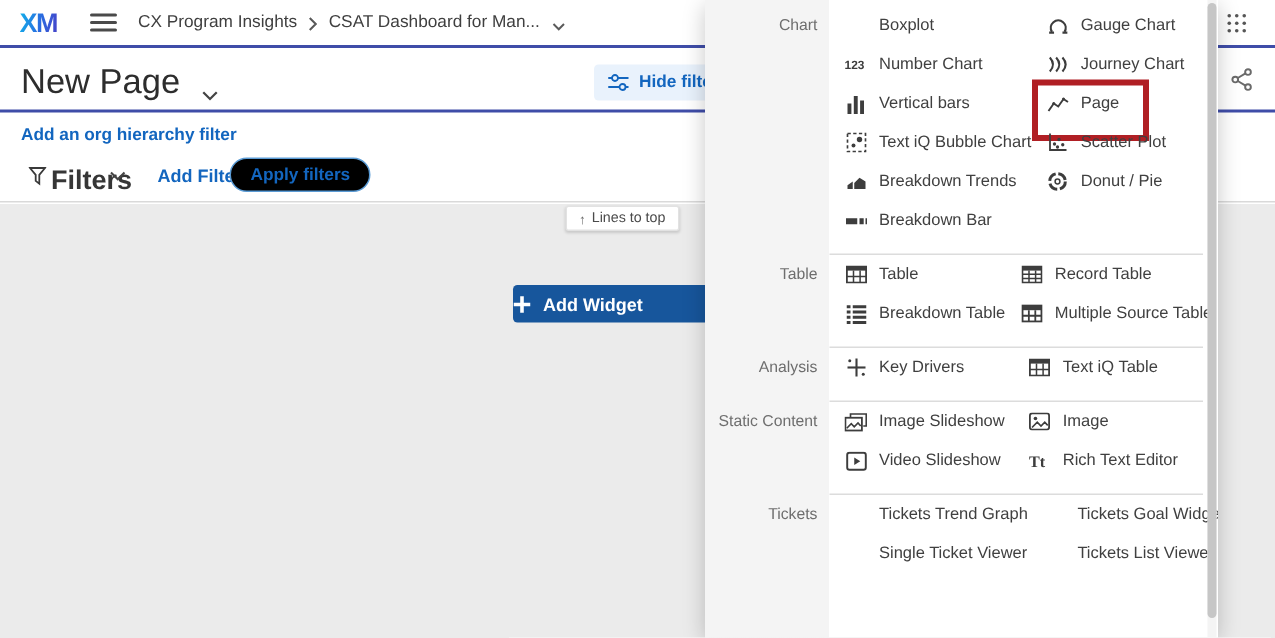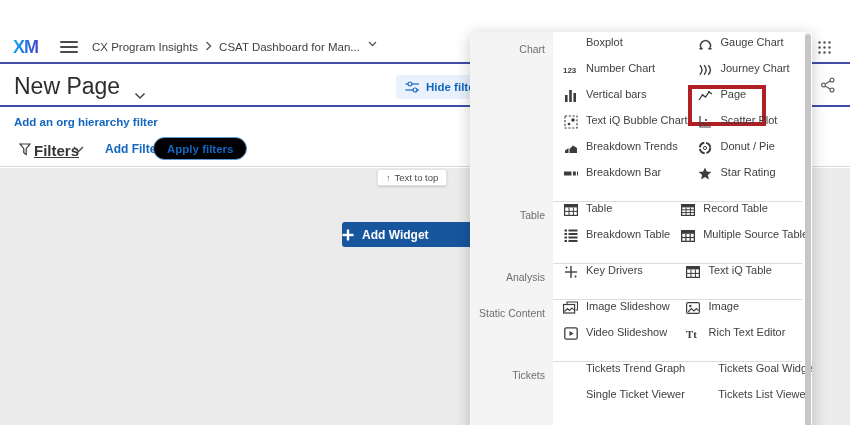--- a/index.html
+++ b/index.html
@@ -1,29 +1,29 @@
 <!DOCTYPE html>
 <html><head>
 <meta charset="utf-8">
 <style>
   * { margin:0; padding:0; box-sizing:border-box; }
   html,body { width:850px; height:425px; overflow:hidden; }
   body { font-family:"Liberation Sans", sans-serif; background:#fff; position:relative; }
-  #app { position:absolute; inset:0; width:850px; height:343px; background:#fff;margin-top:32px; }
+  #app { position:absolute; inset:0; width:850px; height:343px; background:#fff; }
 
   
   .topnav { position:absolute; left:0; top:0; width:850px; height:32px; background:#fff;
             border-bottom:2px solid #3f4da8; display:flex; align-items:center; }
   .xm-logo { margin-left:13px; font-size:18px; font-weight:800; letter-spacing:-1px;
              background:linear-gradient(100deg,#11b2ea 0%,#2a6be0 55%,#4742c8 100%);
              -webkit-background-clip:text; background-clip:text; color:transparent; cursor:pointer; }
   .hamburger { margin-left:22px; width:18px; height:12px; display:flex; flex-direction:column;
                justify-content:space-between; cursor:pointer; }
   .hamburger span { display:block; height:2px; background:#4a4a4a; border-radius:1px; }
-  .breadcrumb { margin-left:14px; display:flex; align-items:flex-start; font-size:11.5px; color:#3f3f3f; }
+  .breadcrumb { margin-left:14px; display:flex; align-items:flex-end; font-size:11.5px; color:#3f3f3f; }
   .crumb { cursor:pointer; }
   .crumb-sep { margin:0 7px; display:flex; }
   .crumb-caret { margin-left:8px; display:flex; cursor:pointer; }
   .grid-icon { position:absolute; right:19px; top:9px; cursor:pointer; }
 
   
   .page-header { position:absolute; left:0; top:34px; width:850px; height:41px; background:#fff;
                  border-bottom:2px solid #3f4da8; }
   .page-title-wrap { position:absolute; left:14px; top:7px; display:flex; align-items:flex-end; }
   .page-title { font-size:23px; font-weight:500; color:#2d2d2d; }
@@ -33,21 +33,21 @@
                      font-family:inherit; font-size:11.5px; font-weight:700; color:#1366bf; white-space:nowrap; }
   .hide-filter-btn svg { margin-right:6px; flex:none; }
   .share-icon { position:absolute; right:14px; top:11px; cursor:pointer; }
 
   
   .filter-area { position:absolute; left:0; top:77px; width:850px; height:58px; background:#fff;
                  border-bottom:1px solid #d9d9d9; }
   .org-link { position:absolute; left:14px; top:7px; font-size:11.5px; font-weight:700; color:#1366bf; cursor:pointer; }
   .filters-row { position:absolute; left:0; top:28px; height:26px; width:850px; }
   .funnel-wrap { position:absolute; left:19px; top:6px; cursor:pointer; }
-  .filters-label { position:absolute; left:34px; top:5px; font-size:15px; font-weight:700; color:#363636; cursor:pointer;text-decoration:underline; }
+  .filters-label { position:absolute; left:34px; top:5px; font-size:18px; font-weight:700; color:#363636; cursor:pointer; }
   .filters-caret { position:absolute; left:73px; top:9px; cursor:pointer; }
   .add-filter-link { position:absolute; left:105px; top:5px; font-size:12px; font-weight:700; color:#1366bf; cursor:pointer; }
   .apply-filters-btn { position:absolute; left:153px; top:0; height:23px; padding:0 13px; background:#000000;
                        border:1px solid #5a9bd5; border-radius:12px; color:#1366bf; font-family:inherit;
                        font-size:11.5px; font-weight:700; cursor:pointer; }
 
   
   .canvas { position:absolute; left:0; top:136px; width:850px; height:289px; background:#ebebeb; }
   .back-to-top { position:absolute; left:377px; top:1px; height:17px; display:flex; align-items:center;
                  background:#fff; border:1px solid #e2e2e2; border-radius:2px; padding:0 8px;
@@ -61,21 +61,21 @@
 
   
   .widget-menu { position:absolute; left:470px; top:0; width:342px; height:425px; z-index:10;
                  background:linear-gradient(90deg,#f4f4f4 83px,#ffffff 83px);
                  box-shadow:0 3px 14px rgba(0,0,0,.22); overflow:hidden; }
   .menu-content { padding-top:4px; }
   .menu-section { display:flex; }
   .cat-cell { width:83px; flex:none; padding-right:8px; text-align:right; font-size:10.5px;
               color:#6e6e6e; line-height:26px; }
   .items { flex:1; display:grid; grid-template-columns:1fr 1fr; grid-auto-rows:26px; margin-right:14px; }
-  .menu-item { display:flex; align-items:flex-start; padding-left:10px; font-size:11px; color:#404040;
+  .menu-item { display:flex; align-items:center; padding-left:10px; font-size:11px; color:#404040;
                position:relative; cursor:pointer; white-space:nowrap; }
   .mi-icon { width:15px; height:15px; margin-right:8px; flex:none; display:flex;
              align-items:center; justify-content:center; }
   .menu-item.highlighted::after { content:""; position:absolute; left:0; top:-3.5px; width:70px; height:33px;
                                   border:4px solid #b01f24; pointer-events:none; }
   .divider { height:1px; background:#dcdcdc; margin:9px 10px 0 83px; }
 
   .menu-scrollbar { position:absolute; right:1px; top:0; width:6px; height:425px; background:#f4f4f4; }
   .menu-scroll-thumb { position:absolute; left:0; top:2px; width:6px; height:410px; background:#c6c6c6; border-radius:3px; }
 
@@ -172,21 +172,21 @@
           </svg>
       </span>
       <span class="add-filter-link">Add Filter</span>
       <button class="apply-filters-btn">Apply filters</button>
     </div>
   </div>
 
   <div class="canvas">
     <button class="back-to-top">
       <span class="up">↑</span>
-      <span>Text to top</span>
+      <span>Lines to top</span>
     </button>
     <button class="add-widget-btn">
       <svg width="12" height="12" viewBox="0 0 12 12">
           <g stroke="#fff" stroke-width="2.4">
             <line x1="6" y1="0.5" x2="6" y2="11.5"></line>
             <line x1="0.5" y1="6" x2="11.5" y2="6"></line>
           </g>
         </svg>
       <span>Add Widget</span>
     </button>
@@ -306,28 +306,20 @@
                 <svg width="14" height="5" viewBox="0 0 14 5">
                   <g fill="#3d3d3d">
                     <rect x="0" y="0.5" width="7.5" height="4"></rect>
                     <rect x="9" y="0.5" width="2.8" height="4"></rect>
                     <rect x="13" y="0.5" width="1" height="4"></rect>
                   </g>
                 </svg>
               </span>
               <span>Breakdown Bar</span>
             </div>
-            <div class="menu-item">
-              <span class="mi-icon">
-                <svg width="14" height="13" viewBox="0 0 14 13">
-                  <path d="M7 0.5 L8.8 4.6 13.3 5 9.9 8 10.9 12.4 7 10 3.1 12.4 4.1 8 0.7 5 5.2 4.6 Z" fill="#3d3d3d"></path>
-                </svg>
-              </span>
-              <span>Star Rating</span>
-            </div>
           </div>
         </div>
         <div class="divider"></div>
         <div class="menu-section">
           <div class="cat-cell">Table</div>
           <div class="items">
             <div class="menu-item">
               <span class="mi-icon">
                 <svg width="14" height="12" viewBox="0 0 14 12">
                   <rect x="0.6" y="0.6" width="12.8" height="10.8" fill="none" stroke="#3d3d3d" stroke-width="1.2"></rect>

